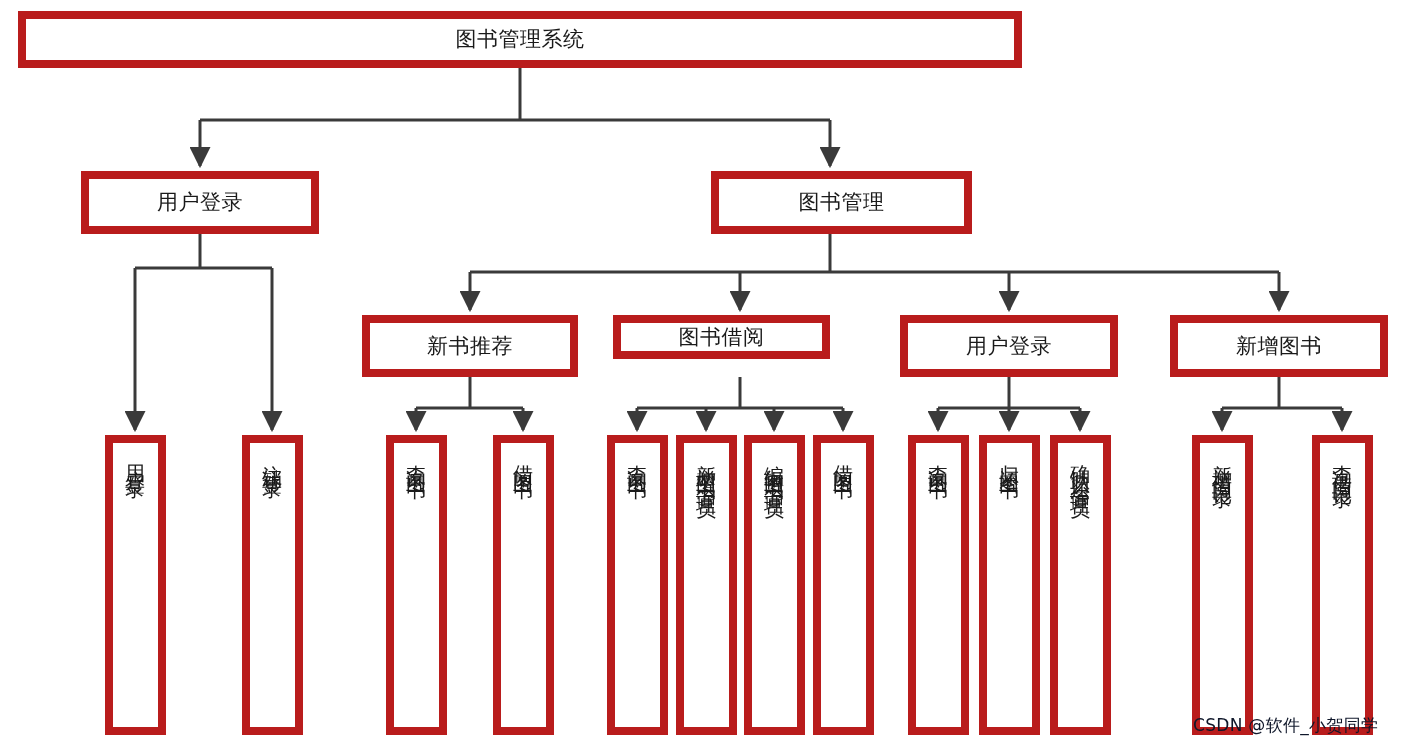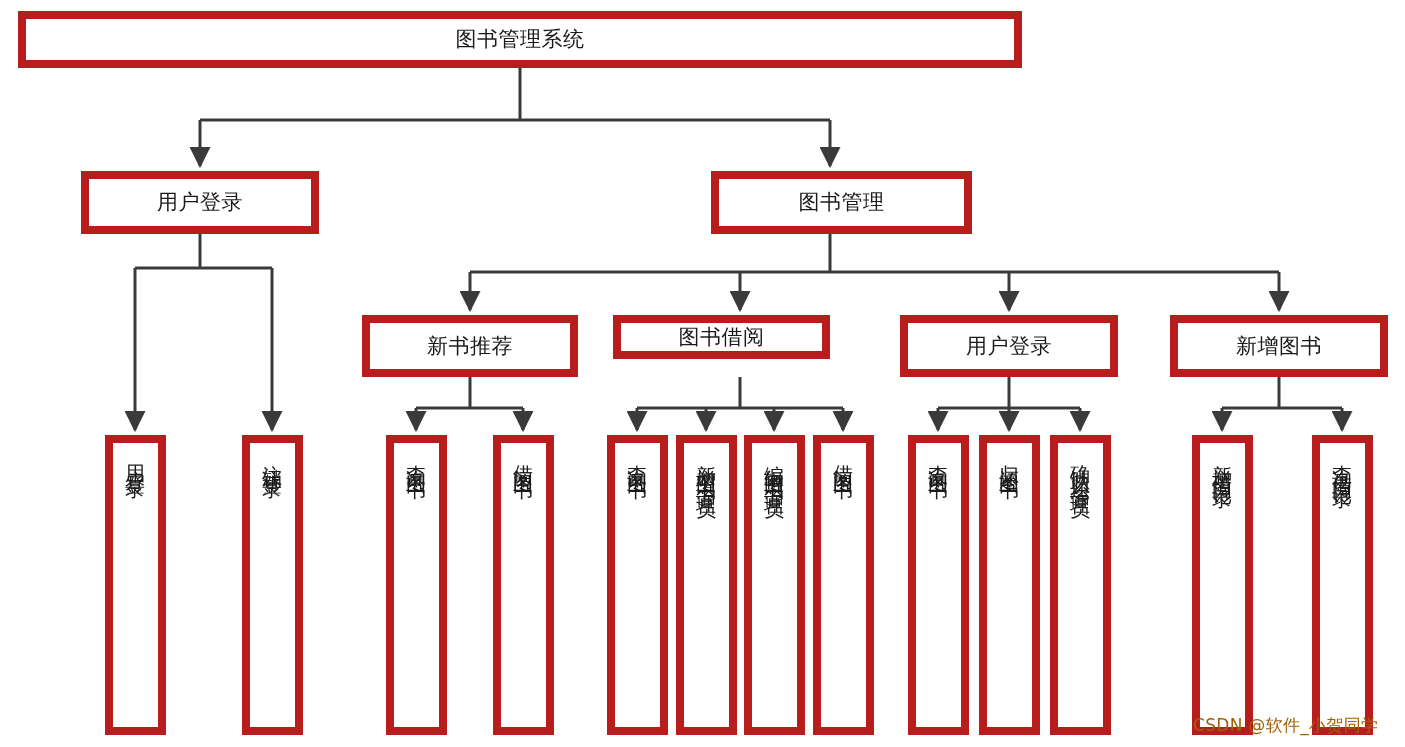--- a/index.html
+++ b/index.html
@@ -55,21 +55,21 @@
     font-size: 20px;
     line-height: 1.0;
     letter-spacing: 5px;
     white-space: nowrap;
   }
   .watermark {
     position: absolute;
     left: 1193px;
     top: 714px;
     font-size: 17px;
-    color: #a16207;
+    color: #0f172a;
     white-space: nowrap;
     z-index: 6;
     letter-spacing: 0.3px;
   }
 </style>
 </head>
 <body>
 
 <div id="diagram-root">
 

